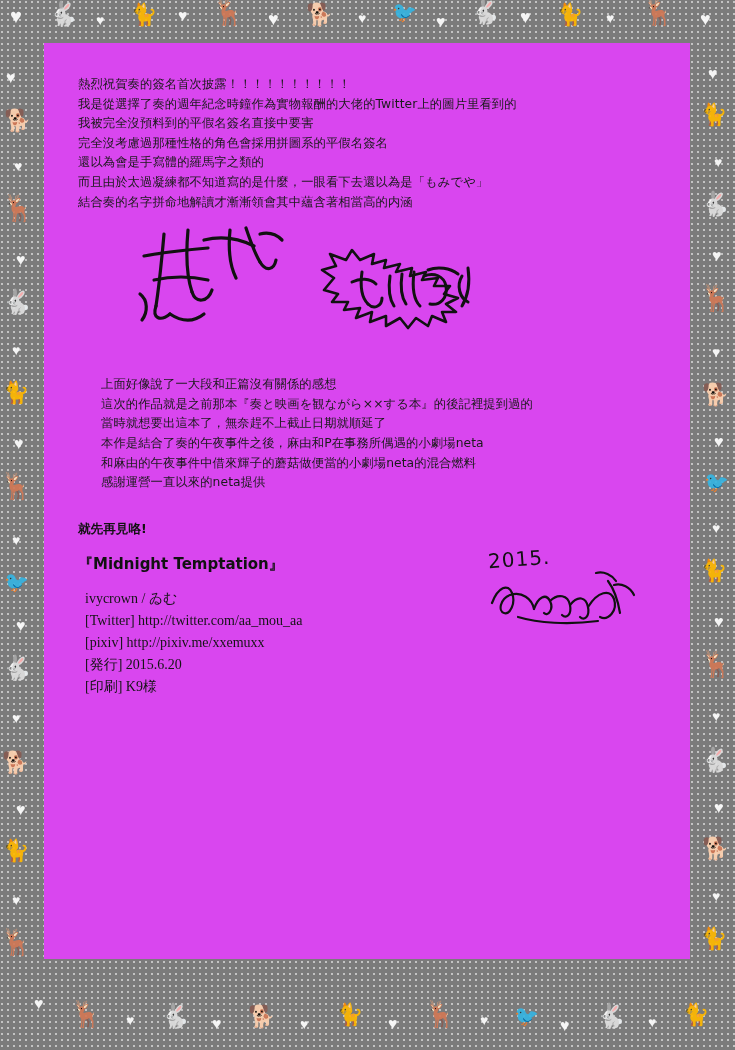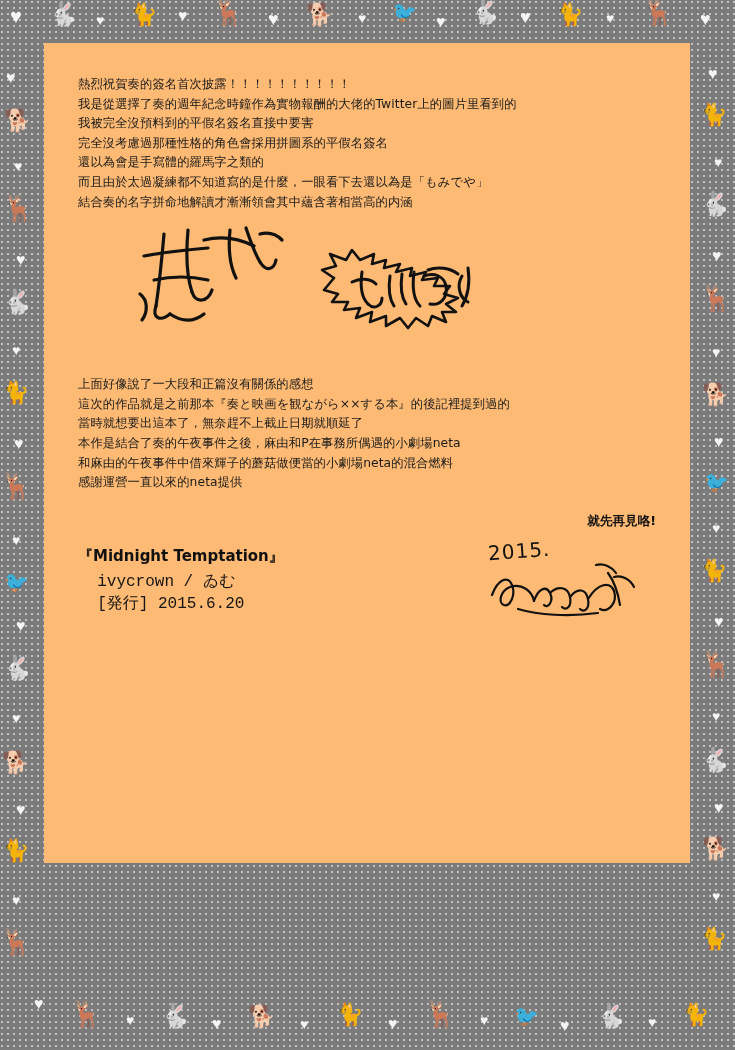--- a/index.html
+++ b/index.html
@@ -45,67 +45,67 @@
     line-height: 1;
     user-select: none;
   }
 
   
   .sheet {
     position: absolute;
     left: 44px;
     top: 43px;
     width: 646px;
-    height: 820px;
-    background: #fdba74;
+    height: 916px;
+    background: #d946ef;
     box-sizing: border-box;
     padding: 32px 34px 20px 34px;
   }
 
   .para {
     font-family: "DejaVu Sans", sans-serif;
     font-size: 12.3px;
     line-height: 19.6px;
     color: #1a1a1a;
     white-space: pre-wrap;
     letter-spacing: 0.1px;
   }
-  .para.block-gap { margin-top: 17px; }
+  .para.block-gap { margin-top: 17px; margin-left: 23px; }
 
   
   .doodle-area {
     position: relative;
     height: 132px;
     margin-top: 14px;
   }
   .doodle-left {
     position: absolute;
     left: 56px;
     top: -4px;
   }
   .doodle-right {
     position: absolute;
     left: 238px;
     top: 22px;
   }
 
   
   .colophon {
-    font-family: Liberation Mono, monospace;
-    font-size: 16px;
+    font-family: Liberation Serif, serif;
+    font-size: 14px;
     line-height: 22px;
     color: #141414;
     white-space: pre;
   }
   .colophon-title {
     font-family: "DejaVu Sans", sans-serif;
     font-size: 15px;
     font-weight: bold;
     color: #111111;
-    margin-bottom: 5px;
+    margin-bottom: 14px;
   }
   .bold-line {
     font-family: "DejaVu Sans", sans-serif;
     font-size: 12.6px;
     font-weight: bold;
     color: #111111;
     line-height: 20px;
   }
 
   .footer-row {
@@ -267,26 +267,29 @@
 
 
     <div class="para block-gap">上面好像說了一大段和正篇沒有關係的感想
 這次的作品就是之前那本『奏と映画を観ながら××する本』的後記裡提到過的
 當時就想要出這本了，無奈趕不上截止日期就順延了
 本作是結合了奏的午夜事件之後，麻由和P在事務所偶遇的小劇場neta
 和麻由的午夜事件中借來輝子的蘑菇做便當的小劇場neta的混合燃料
 感謝運營一直以來的neta提供</div>
 
 
-    <div class="bold-line" style="margin-top:18px;text-align:right;">就先再見咯!</div>
+    <div class="bold-line" style="margin-top:26px;">就先再見咯!</div>
 
     <div class="footer-row">
       <div class="colophon-title">『Midnight Temptation』</div>
       <div class="colophon">  ivycrown / ゐむ</div>
+      <div class="colophon">  [Twitter] http://twitter.com/aa_mou_aa</div>
+      <div class="colophon">  [pixiv] http://pixiv.me/xxemuxx</div>
       <div class="colophon">  [発行] 2015.6.20</div>
+      <div class="colophon">  [印刷] K9様</div>
 
       <div class="handsign">
         <div class="year">2015.</div>
         <svg width="150" height="62" viewBox="0 0 150 62" fill="none" xmlns="http://www.w3.org/2000/svg" style="display:block;margin-top:-4px;">
           <g stroke="#111" stroke-width="2.2" stroke-linecap="round" stroke-linejoin="round" fill="none">
             <path d="M4 36 C 10 20, 20 16, 24 26 C 28 36, 22 48, 16 46 C 10 44, 12 32, 22 28 C 34 24, 44 32, 46 42"></path>
             <path d="M46 42 C 50 30, 58 26, 62 34 C 66 42, 60 50, 56 46"></path>
             <path d="M62 34 C 70 26, 80 28, 82 38 C 84 48, 78 52, 74 48"></path>
             <path d="M82 38 C 90 28, 98 30, 100 40 C 102 50, 96 54, 92 50"></path>
             <path d="M100 40 C 110 24, 122 22, 126 32 C 130 44, 120 54, 112 50"></path>

